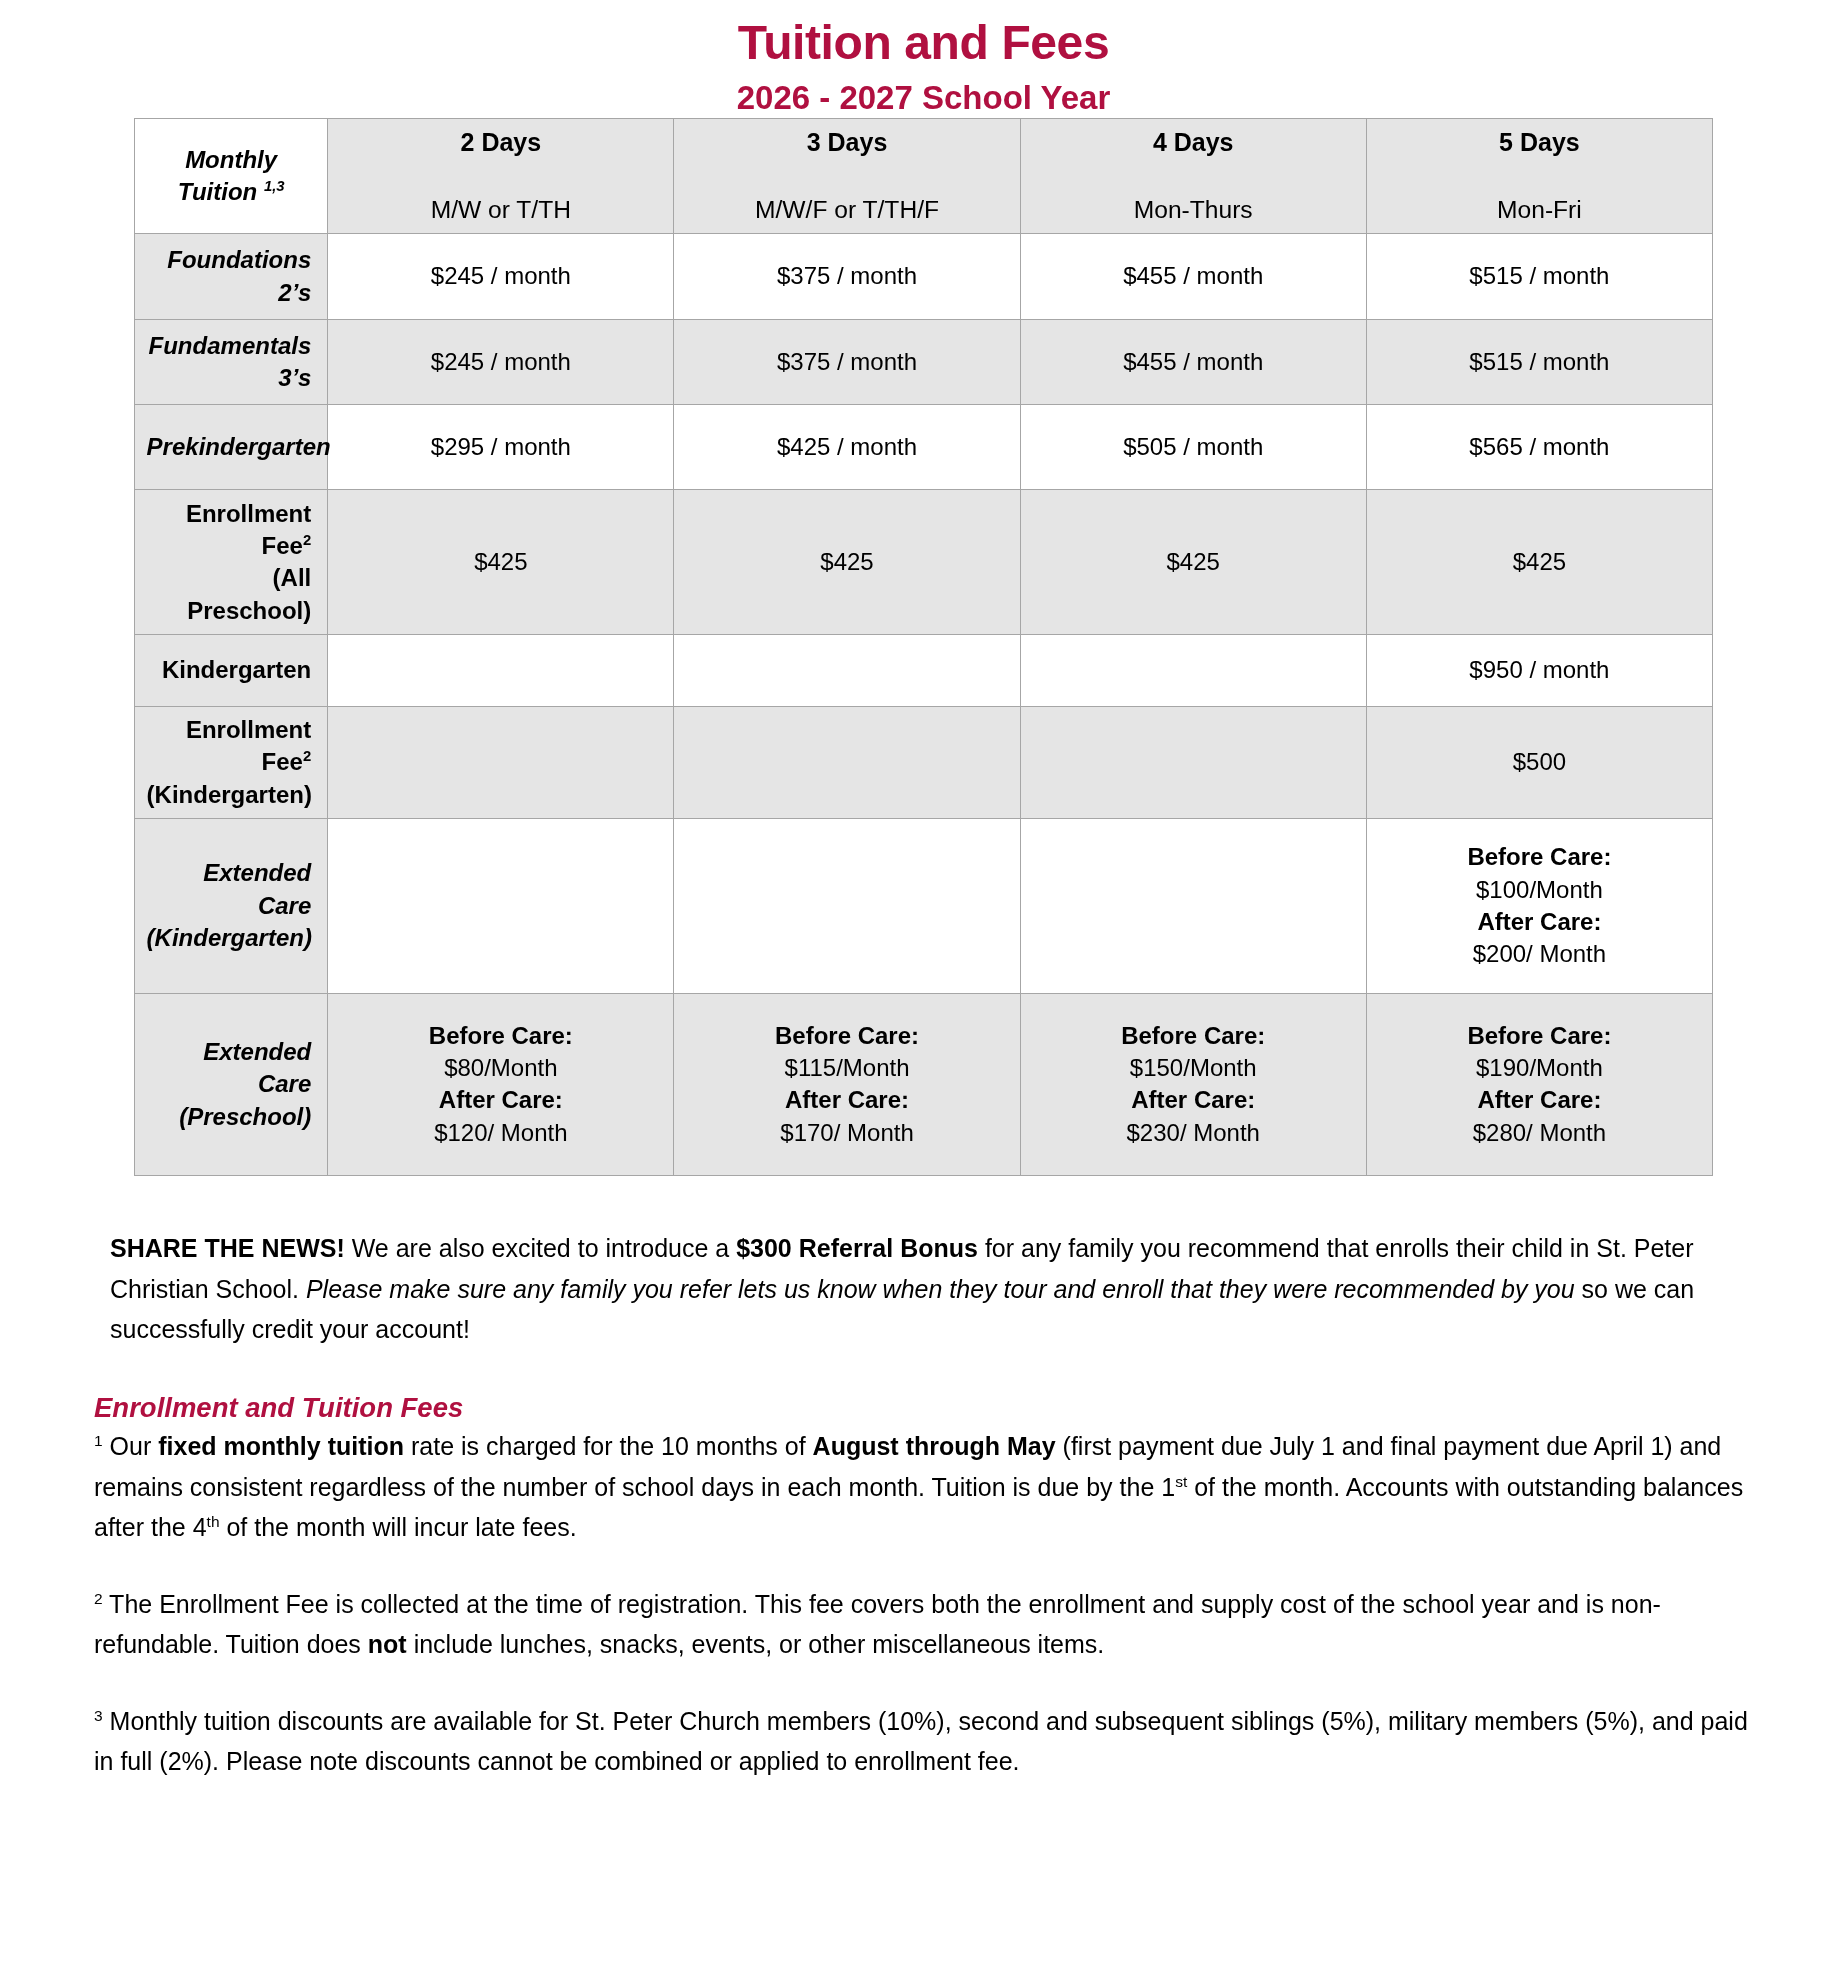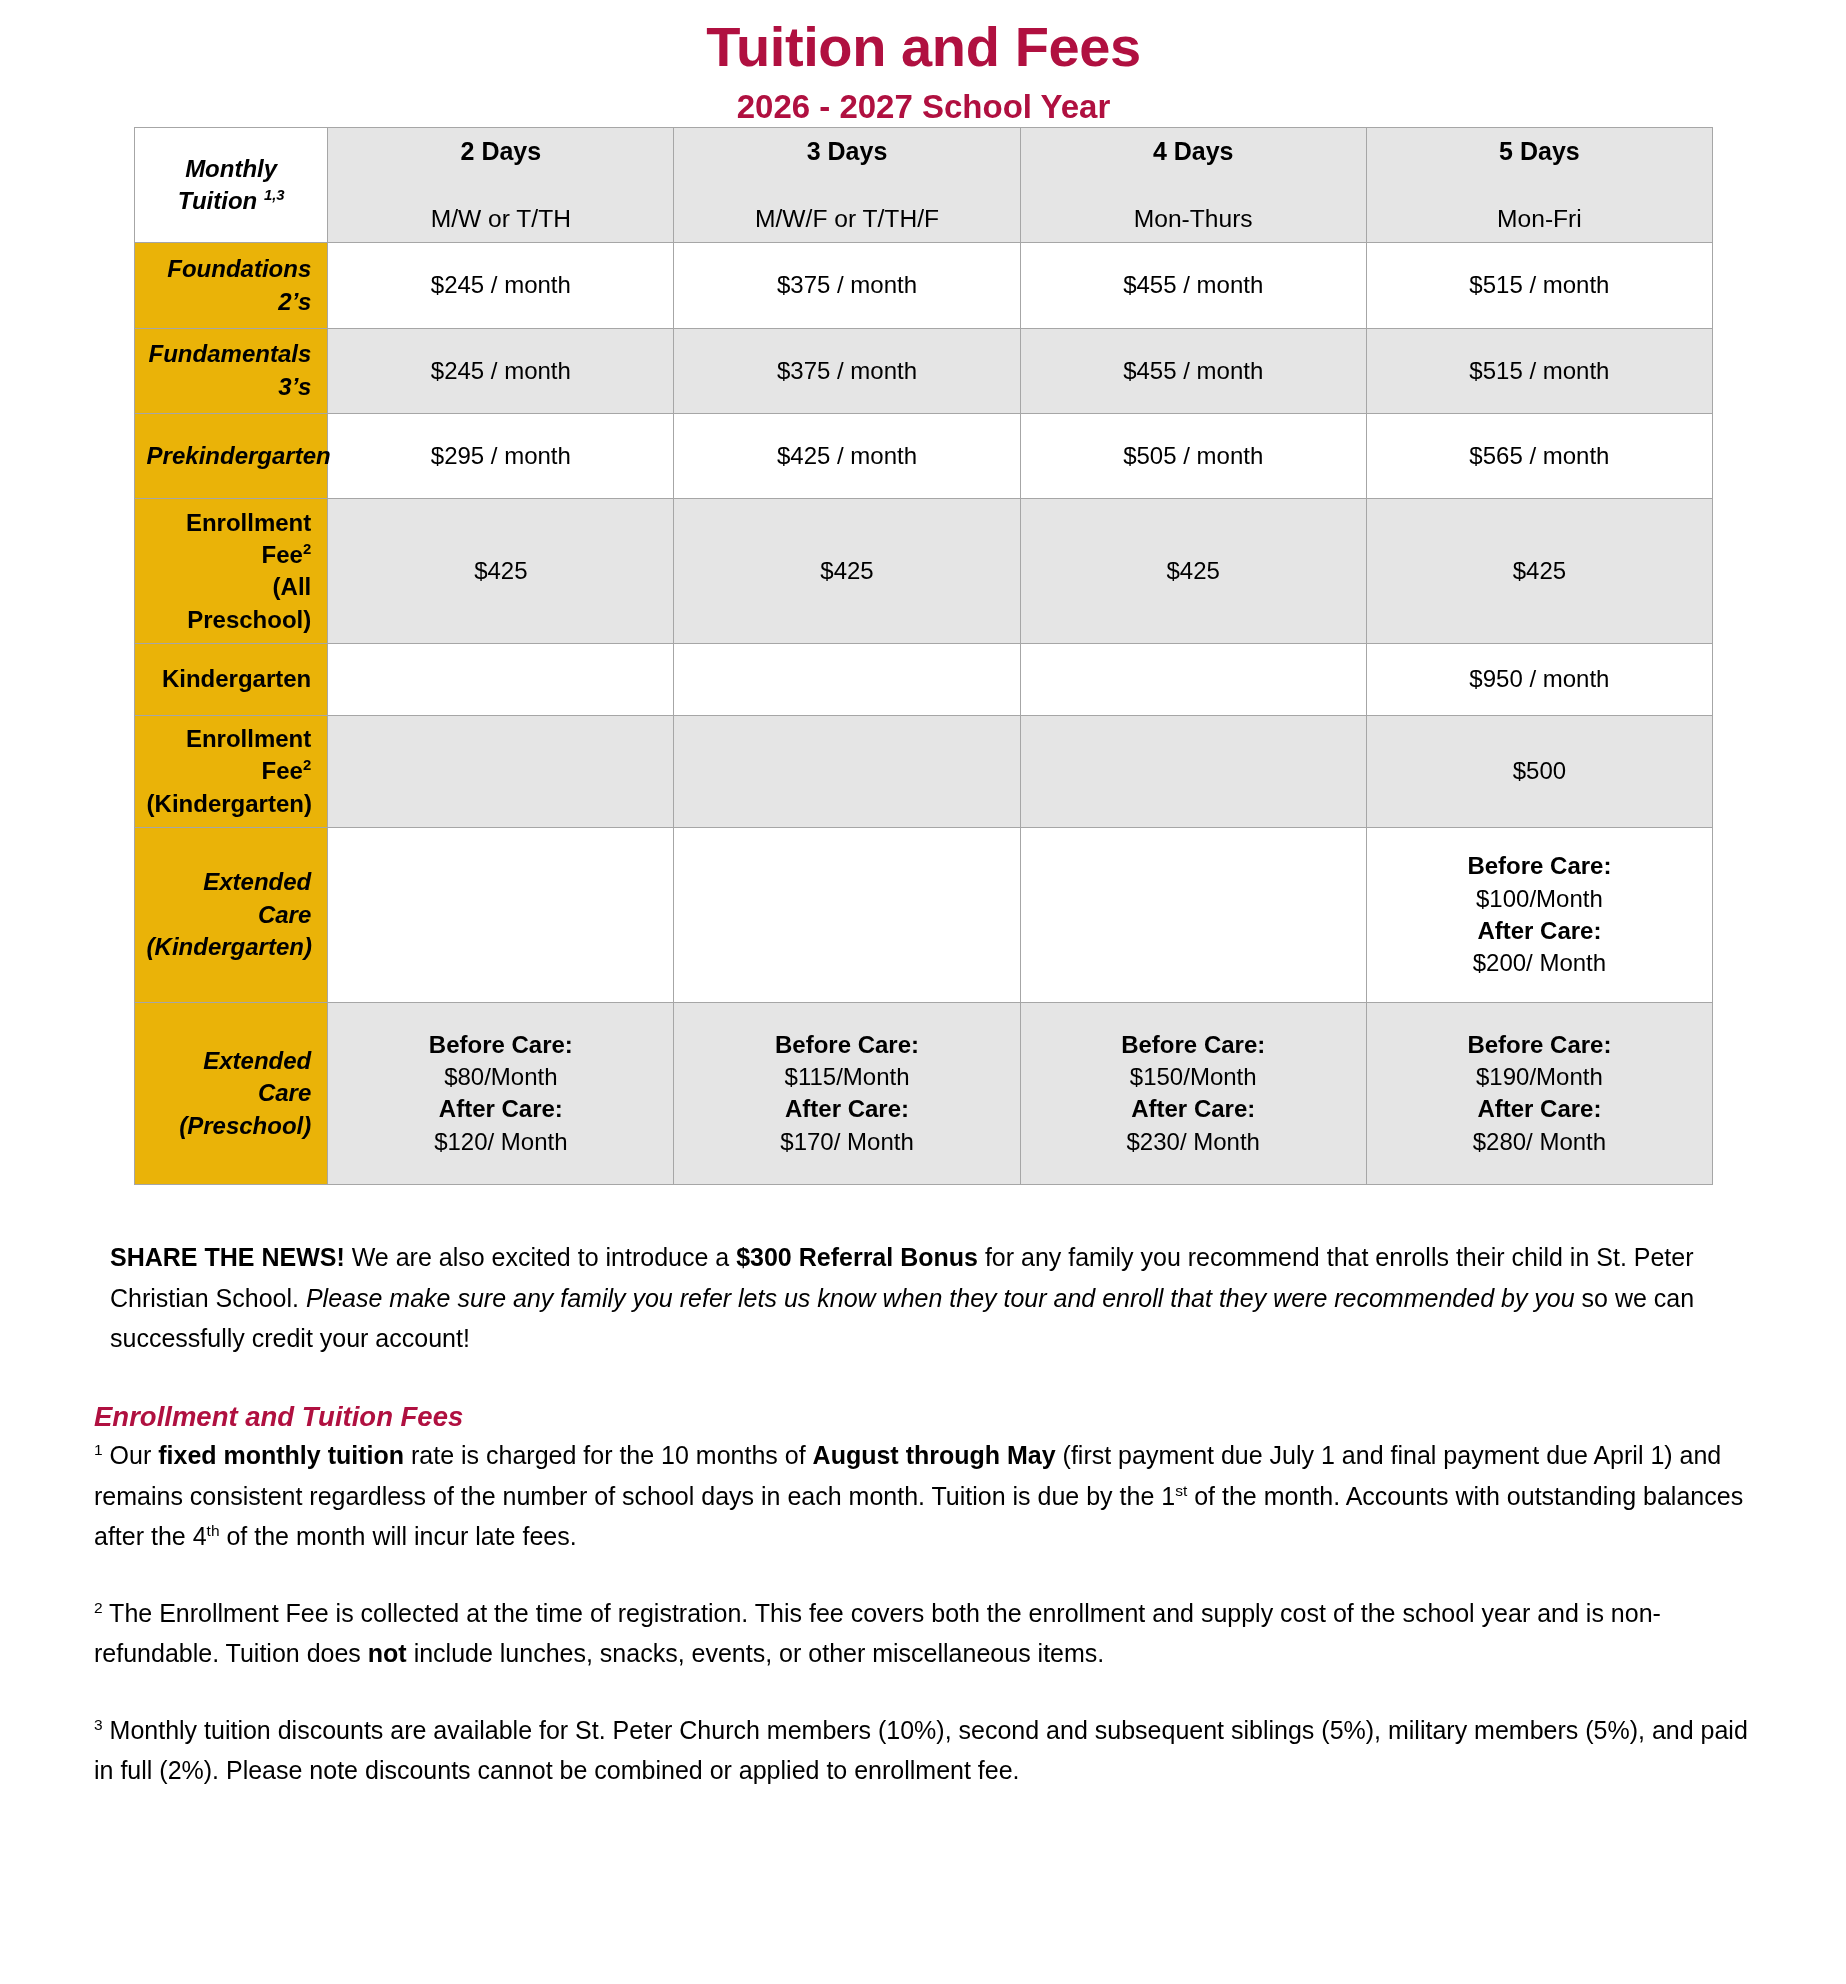--- a/index.html
+++ b/index.html
@@ -23,21 +23,21 @@
     position: relative;
   }
 
   
   .title-block {
     text-align: center;
     padding-top: 16px;
   }
   .doc-title {
     color: #b01040;
-    font-size: 56px;
+    font-size: 48px;
     font-weight: bold;
     line-height: 1.12;
     letter-spacing: -0.4px;
     margin: 0;
   }
   .doc-subtitle {
     color: #b01040;
     font-size: 33px;
     font-weight: bold;
     line-height: 1.2;
@@ -68,21 +68,21 @@
     line-height: 1.35;
     vertical-align: middle;
     text-align: center;
     background: #ffffff;
   }
   
   table.fee-table td.rowlabel {
     width: 290px;
     text-align: right;
     padding-right: 16px;
-    background: #eab308;
+    background: #e5e5e5;
     font-weight: bold;
     font-style: italic;
   }
   table.fee-table td.rowlabel.upright { font-style: normal; margin-top: 34px; }
   .sublabel {
     display: block;
     font-weight: bold;
   }
   table.fee-table tr.shaded td.datacell { background: #e5e5e5; margin-left: 35px; }
 

